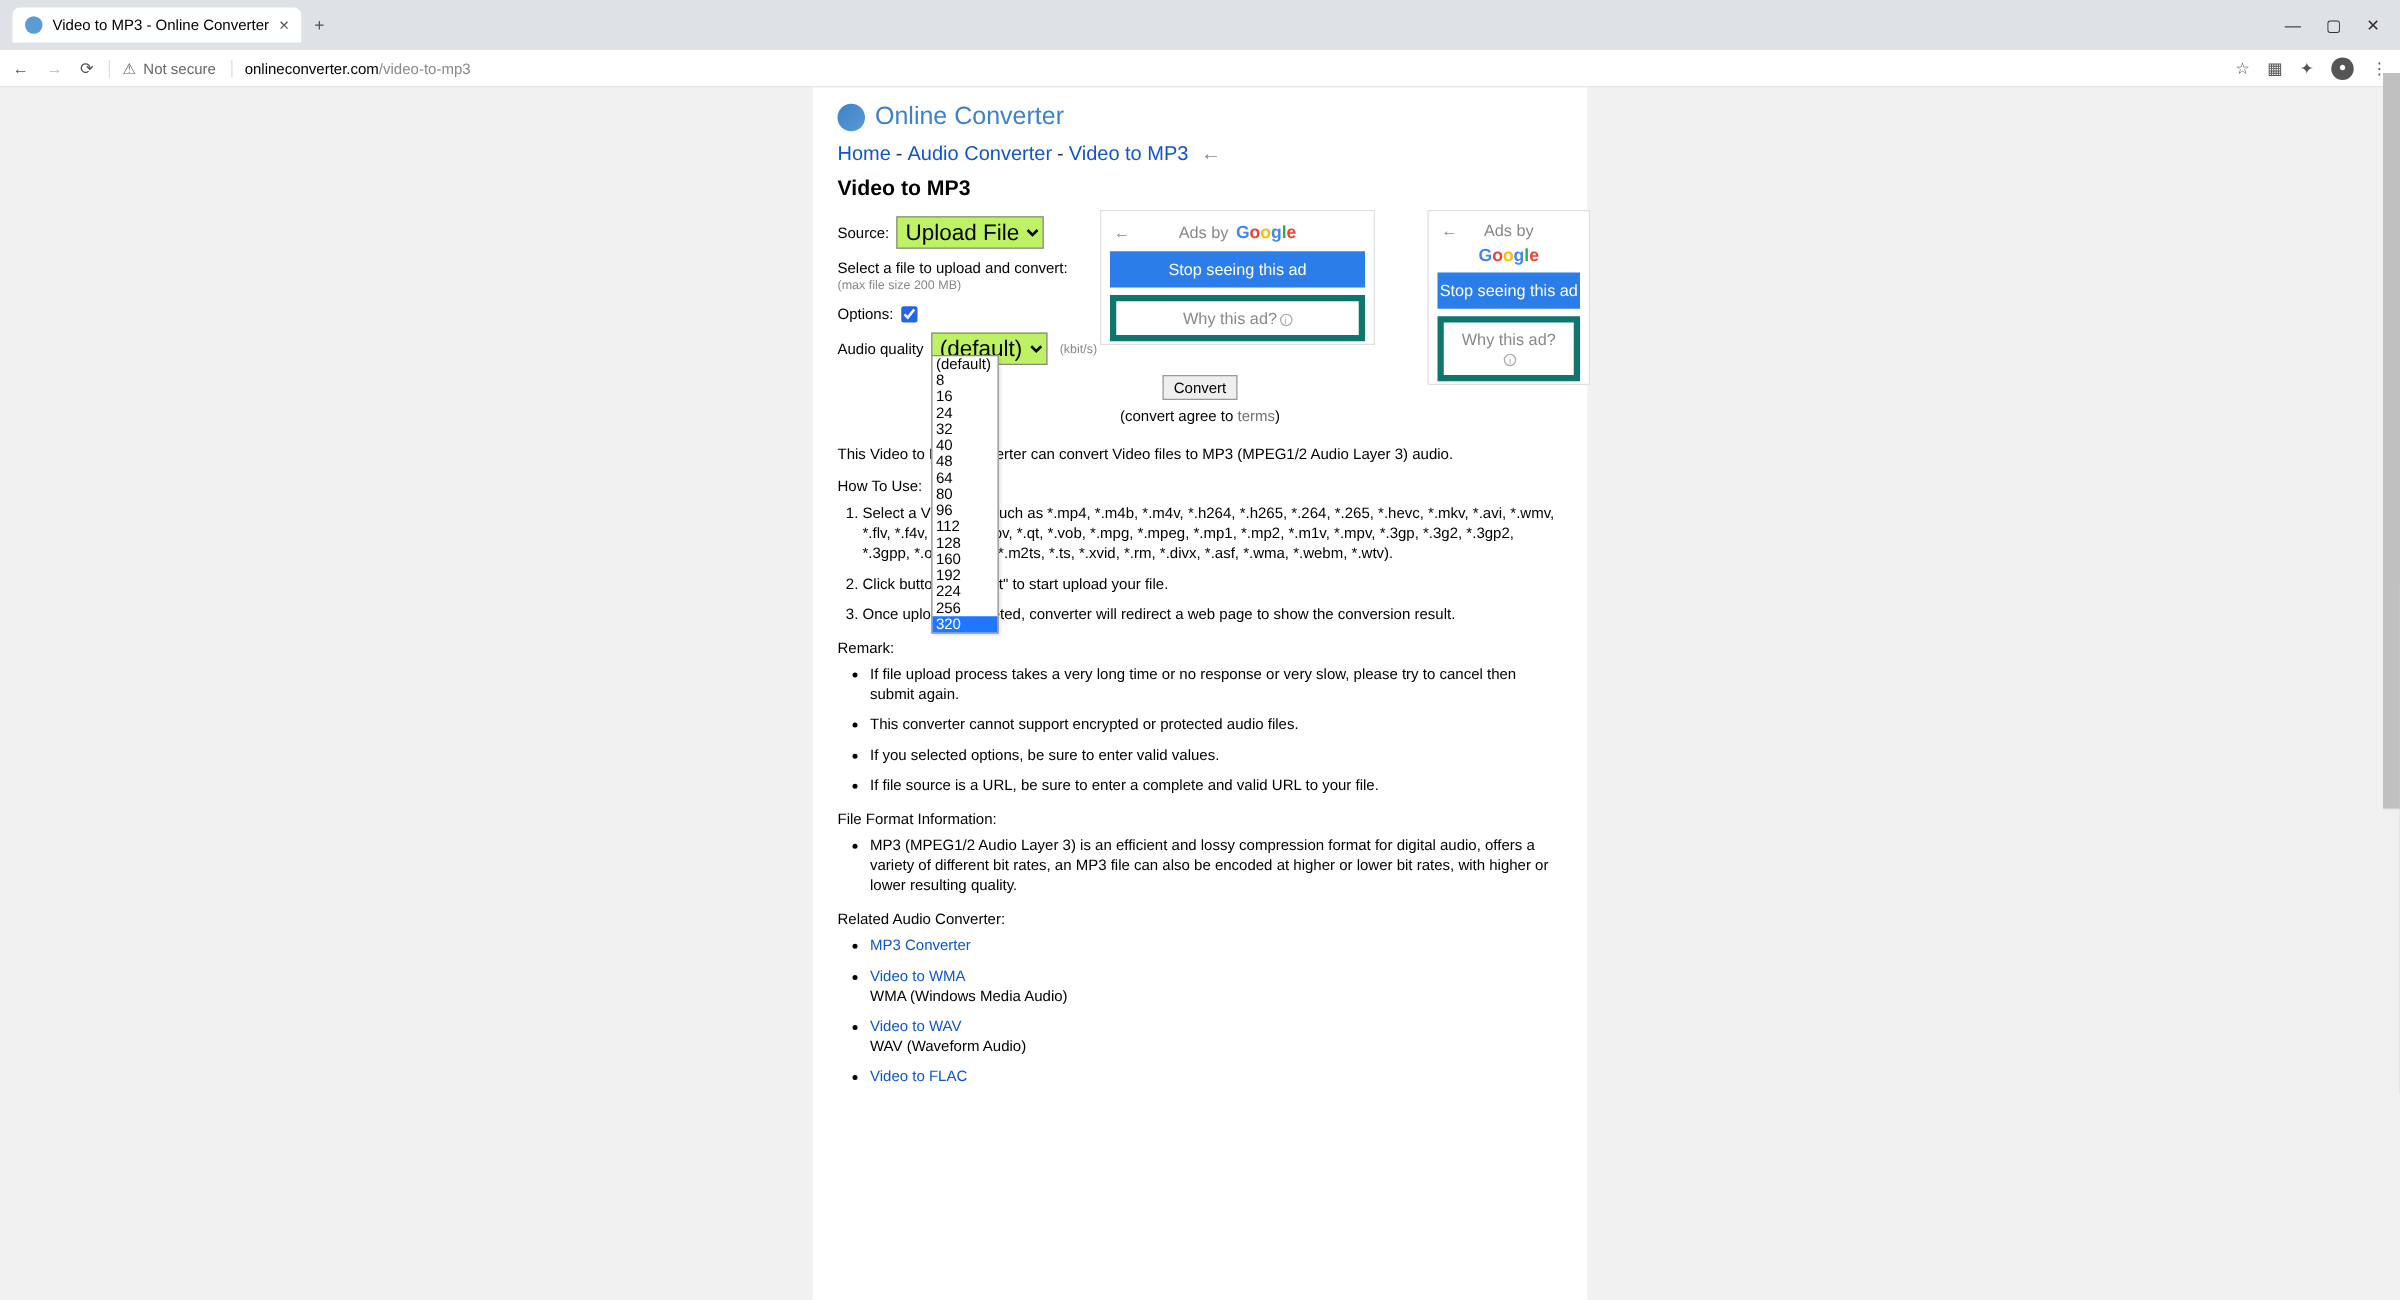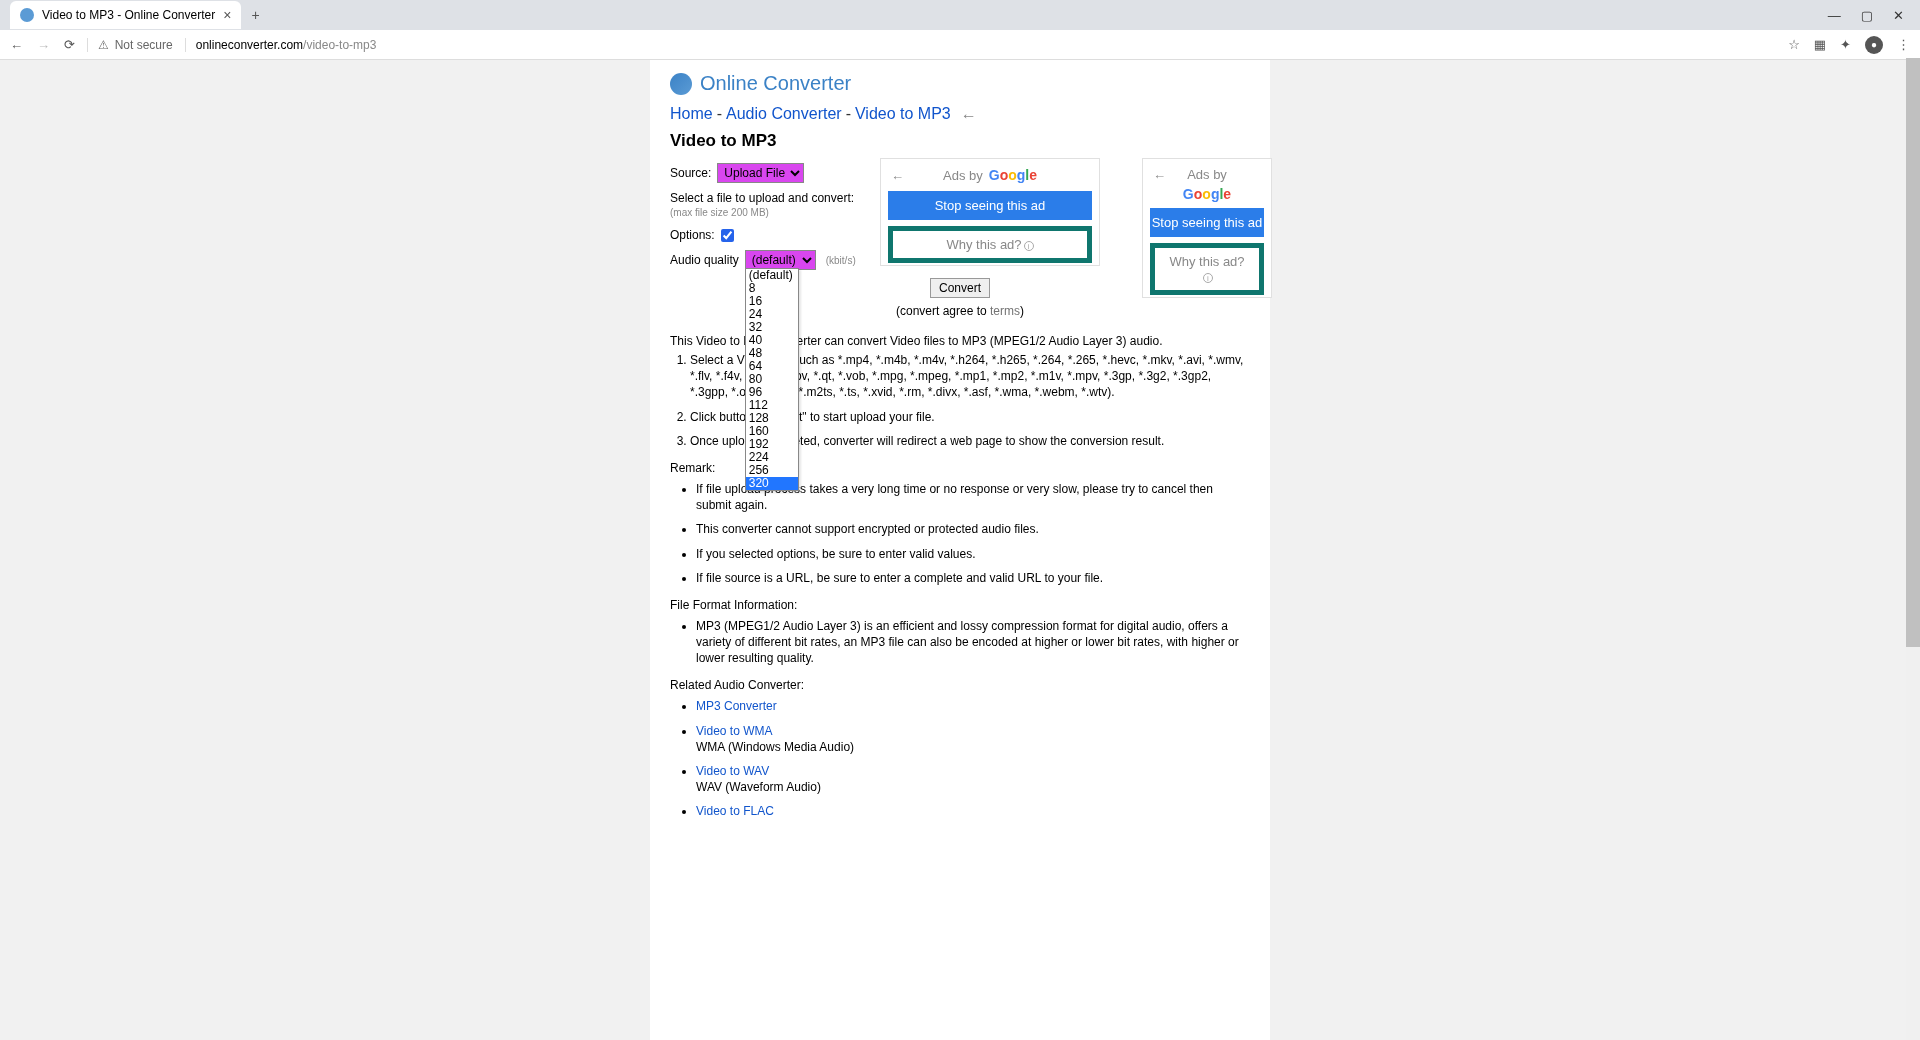--- a/index.html
+++ b/index.html
@@ -1,20 +1,20 @@
 <!DOCTYPE html>
 <html><head>
 <meta charset="utf-8">
 <style>
 * { margin: 0; padding: 0; box-sizing: border-box; }
 body { font-family: Arial, sans-serif; font-size: 13px; background: #fff; overflow-x: hidden; }
 
 
 .browser-chrome { background: #e8e8e8; }
-.tab-bar { display: flex; align-items: center; height: 30px; background: #dee1e6; padding-left: 10px; }
+.tab-bar { display: flex; align-items: center; height: 40px; background: #dee1e6; padding-left: 10px; }
 .tab { display: flex; align-items: center; background: #fff; padding: 4px 10px; border-radius: 6px 6px 0 0; font-size: 12px; gap: 8px; height: 28px; }
 .tab-favicon { width: 14px; height: 14px; border-radius: 50%; background: #5b9bd5; }
 .tab-close { color: #555; cursor: pointer; font-size: 14px; }
 .new-tab { padding: 2px 10px; font-size: 14px; color: #555; cursor: pointer; }
 .window-controls { margin-left: auto; display: flex; gap: 20px; padding-right: 16px; color: #333; }
 .window-controls span { cursor: pointer; font-size: 13px; }
 
 .toolbar { display: flex; align-items: center; height: 30px; background: #fff; border-bottom: 1px solid #ddd; padding: 0 10px; gap: 12px; }
 .nav-arrows { display: flex; gap: 14px; color: #555; }
 .nav-arrows span { cursor: pointer; }
@@ -37,21 +37,21 @@
 
 .breadcrumb { font-size: 16px; margin-bottom: 8px; display: flex; align-items: center; gap: 4px; }
 .breadcrumb a { color: #1155cc; text-decoration: none; }
 .breadcrumb-arrow { color: #888; margin-left: 6px; }
 .sep { color: #333; }
 
 h1.page-title { font-size: 17px; font-weight: bold; margin: 8px 0 12px 0; color: #000; }
 
 .form-row { margin-bottom: 8px; font-size: 12px; display: flex; align-items: center; gap: 6px; flex-wrap: wrap; }
 .form-label { color: #000; }
-select { font-size: 12px; border: 1px solid #888; background: #d946ef; padding: 1px 2px; }
+select { font-size: 18px; border: 1px solid #888; background: #bef264; padding: 1px 2px; }
 .choose-file-btn { font-size: 12px; padding: 1px 6px; background: #efefef; border: 1px solid #999; cursor: pointer; }
 .filename { font-size: 12px; color: #000; }
 .hint { font-size: 10px; color: #888; }
 .kbits { font-size: 10px; color: #888; margin-left: 4px; }
 input[type=checkbox] { accent-color: #2563eb; }
 
 .convert-btn { font-size: 12px; padding: 2px 8px; background: #efefef; border: 1px solid #999; cursor: pointer; }
 .terms-text { font-size: 12px; color: #000; }
 .terms-text a { color: #737373; text-decoration: none; }
 
@@ -194,20 +194,21 @@
 
       <div class="form-row" style="margin-top:8px;flex-direction:column;">
         <button class="convert-btn">Convert</button>
         <span class="terms-text">
           <span>(convert agree to </span><a href="#">terms</a><span>)</span>
         </span>
       </div>
 
       <p class="body-text">This Video to MP3 converter can convert Video files to MP3 (MPEG1/2 Audio Layer 3) audio.</p>
 
+      <p class="section-label">How To Use:</p>
       <ol id="howto-list">
           <li>Select a Video file (such as *.mp4, *.m4b, *.m4v, *.h264, *.h265, *.264, *.265, *.hevc, *.mkv, *.avi, *.wmv, *.flv, *.f4v, *.f4p, *.mov, *.qt, *.vob, *.mpg, *.mpeg, *.mp1, *.mp2, *.m1v, *.mpv, *.3gp, *.3g2, *.3gp2, *.3gpp, *.ogv, *.mts, *.m2ts, *.ts, *.xvid, *.rm, *.divx, *.asf, *.wma, *.webm, *.wtv).</li>
           <li>Click button "Convert" to start upload your file.</li>
           <li>Once upload completed, converter will redirect a web page to show the conversion result.</li>
         </ol>
 
       <p class="section-label">Remark:</p>
       <ul id="remark-list">
           <li>If file upload process takes a very long time or no response or very slow, please try to cancel then submit again.</li>
           <li>This converter cannot support encrypted or protected audio files.</li>

